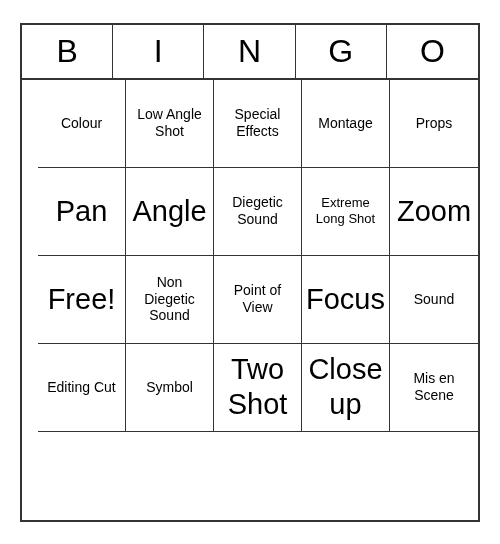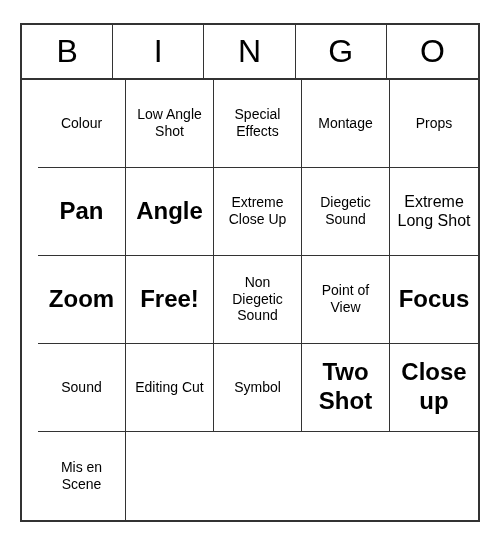--- a/index.html
+++ b/index.html
@@ -63,26 +63,26 @@
 
     .bingo-cell:nth-child(5n) {
       border-right: none;
     }
 
     .bingo-cell:nth-child(n+21) {
       border-bottom: none;
     }
 
     .bingo-cell.large-text {
-      font-size: 24px;
-      font-weight: bold;
+      font-size: 29px;
+      font-weight: normal;
     }
 
     .bingo-cell.small-text {
-      font-size: 16px;
+      font-size: 13px;
     }
   </style>
 </head>
 <body>
 
 <div class="bingo-card">
   <div class="bingo-header">
   <div class="bingo-header-cell">B</div>
       <div class="bingo-header-cell">I</div>
       <div class="bingo-header-cell">N</div>
@@ -90,21 +90,20 @@
       <div class="bingo-header-cell">O</div>
     </div>
   <div class="bingo-grid">
   <div class="bingo-cell">Colour</div>
       <div class="bingo-cell">Low Angle Shot</div>
       <div class="bingo-cell">Special Effects</div>
       <div class="bingo-cell">Montage</div>
       <div class="bingo-cell">Props</div>
       <div class="bingo-cell large-text">Pan</div>
       <div class="bingo-cell large-text">Angle</div>
-      <div class="bingo-cell">Extreme Close Up</div>
       <div class="bingo-cell">Diegetic Sound</div>
       <div class="bingo-cell small-text">Extreme Long Shot</div>
       <div class="bingo-cell large-text">Zoom</div>
       <div class="bingo-cell large-text">Free!</div>
       <div class="bingo-cell">Non Diegetic Sound</div>
       <div class="bingo-cell">Point of View</div>
       <div class="bingo-cell large-text">Focus</div>
       <div class="bingo-cell">Sound</div>
       <div class="bingo-cell">Editing Cut</div>
       <div class="bingo-cell">Symbol</div>

